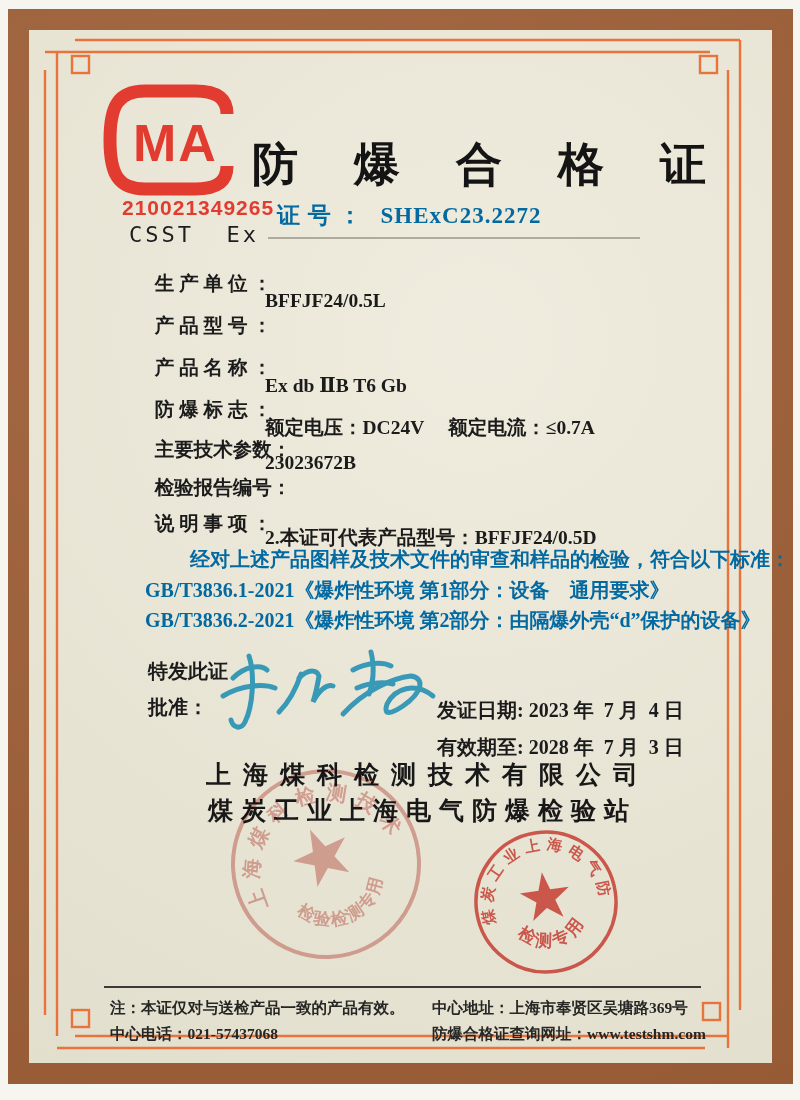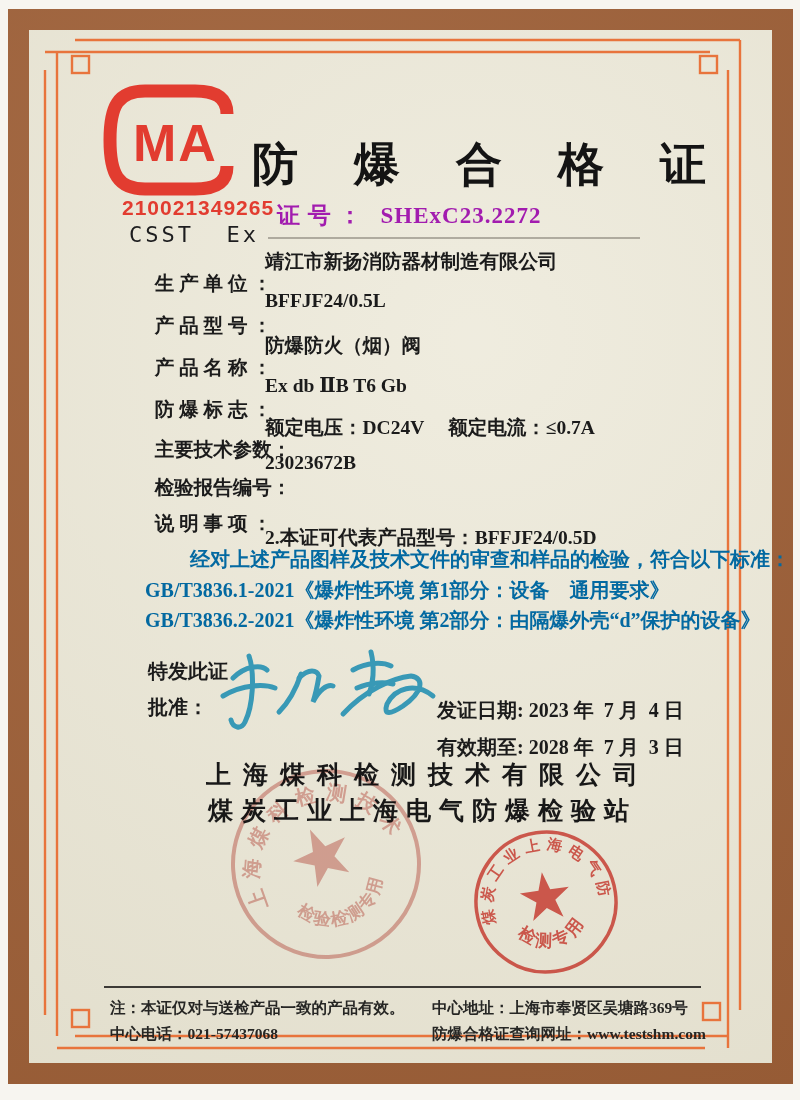--- a/index.html
+++ b/index.html
@@ -28,21 +28,21 @@
   .csst{
     left:129px;top:222px;font-family:"DejaVu Sans Mono","Liberation Mono",monospace;
     font-weight:normal;font-size:22px;letter-spacing:3px;color:#1d1d1f;white-space:pre;
   }
   .title{
     left:252px;top:134px;font-size:46px;font-weight:bold;color:#141414;
     font-family:"Liberation Sans","DejaVu Sans",sans-serif;
     letter-spacing:56px;white-space:nowrap;
   }
   .certno{
-    left:277px;top:200px;font-size:23px;color:#a21caf;white-space:pre;
+    left:277px;top:200px;font-size:23px;color:#0369a1;white-space:pre;
     font-weight:bold;letter-spacing:1px;
   }
   .certno-underline{
     left:268px;top:237px;width:372px;height:2px;background:rgba(60,55,45,.35);
   }
   .frow{position:absolute;left:145px;font-size:19.5px;color:#1b1b1b;white-space:pre;font-weight:bold;}
   .frow .lab{display:inline-block;width:118px;}
   .frow .val{position:absolute;left:120px;top:0;white-space:pre;}
   .frow .val2{position:absolute;left:120px;top:36px;white-space:pre;}
   .std{position:absolute;font-size:20px;color:#0369a1;white-space:pre;font-weight:bold;}
@@ -85,29 +85,27 @@
 <div class="abs cma-num">210021349265</div>
 <div class="abs csst">CSST  Ex</div>
 
 <div class="abs title">防爆合格证</div>
 
 <div class="abs certno"><span>证 号 ：</span><span style="padding-left:18px">SHExC23.2272</span></div>
 <div class="abs certno-underline"></div>
 
 <div class="frow" style="top:248px">
   <span class="lab">生 产 单 位 ：</span>
-  <span class="val">靖江市新扬消防器材制造有限公司</span>
 </div>
 <div class="frow" style="top:290px">
   <span class="lab">产 品 型 号 ：</span>
   <span class="val">BFFJF24/0.5L</span>
 </div>
 <div class="frow" style="top:332px">
   <span class="lab">产 品 名 称 ：</span>
-  <span class="val">防爆防火（烟）阀</span>
 </div>
 <div class="frow" style="top:374px">
   <span class="lab">防 爆 标 志 ：</span>
   <span class="val">Ex db ⅡB T6 Gb</span>
 </div>
 <div class="frow" style="top:414px">
   <span class="lab">主要技术参数：</span>
   <span class="val">额定电压：DC24V　 额定电流：≤0.7A</span>
 </div>
 <div class="frow" style="top:452px">

